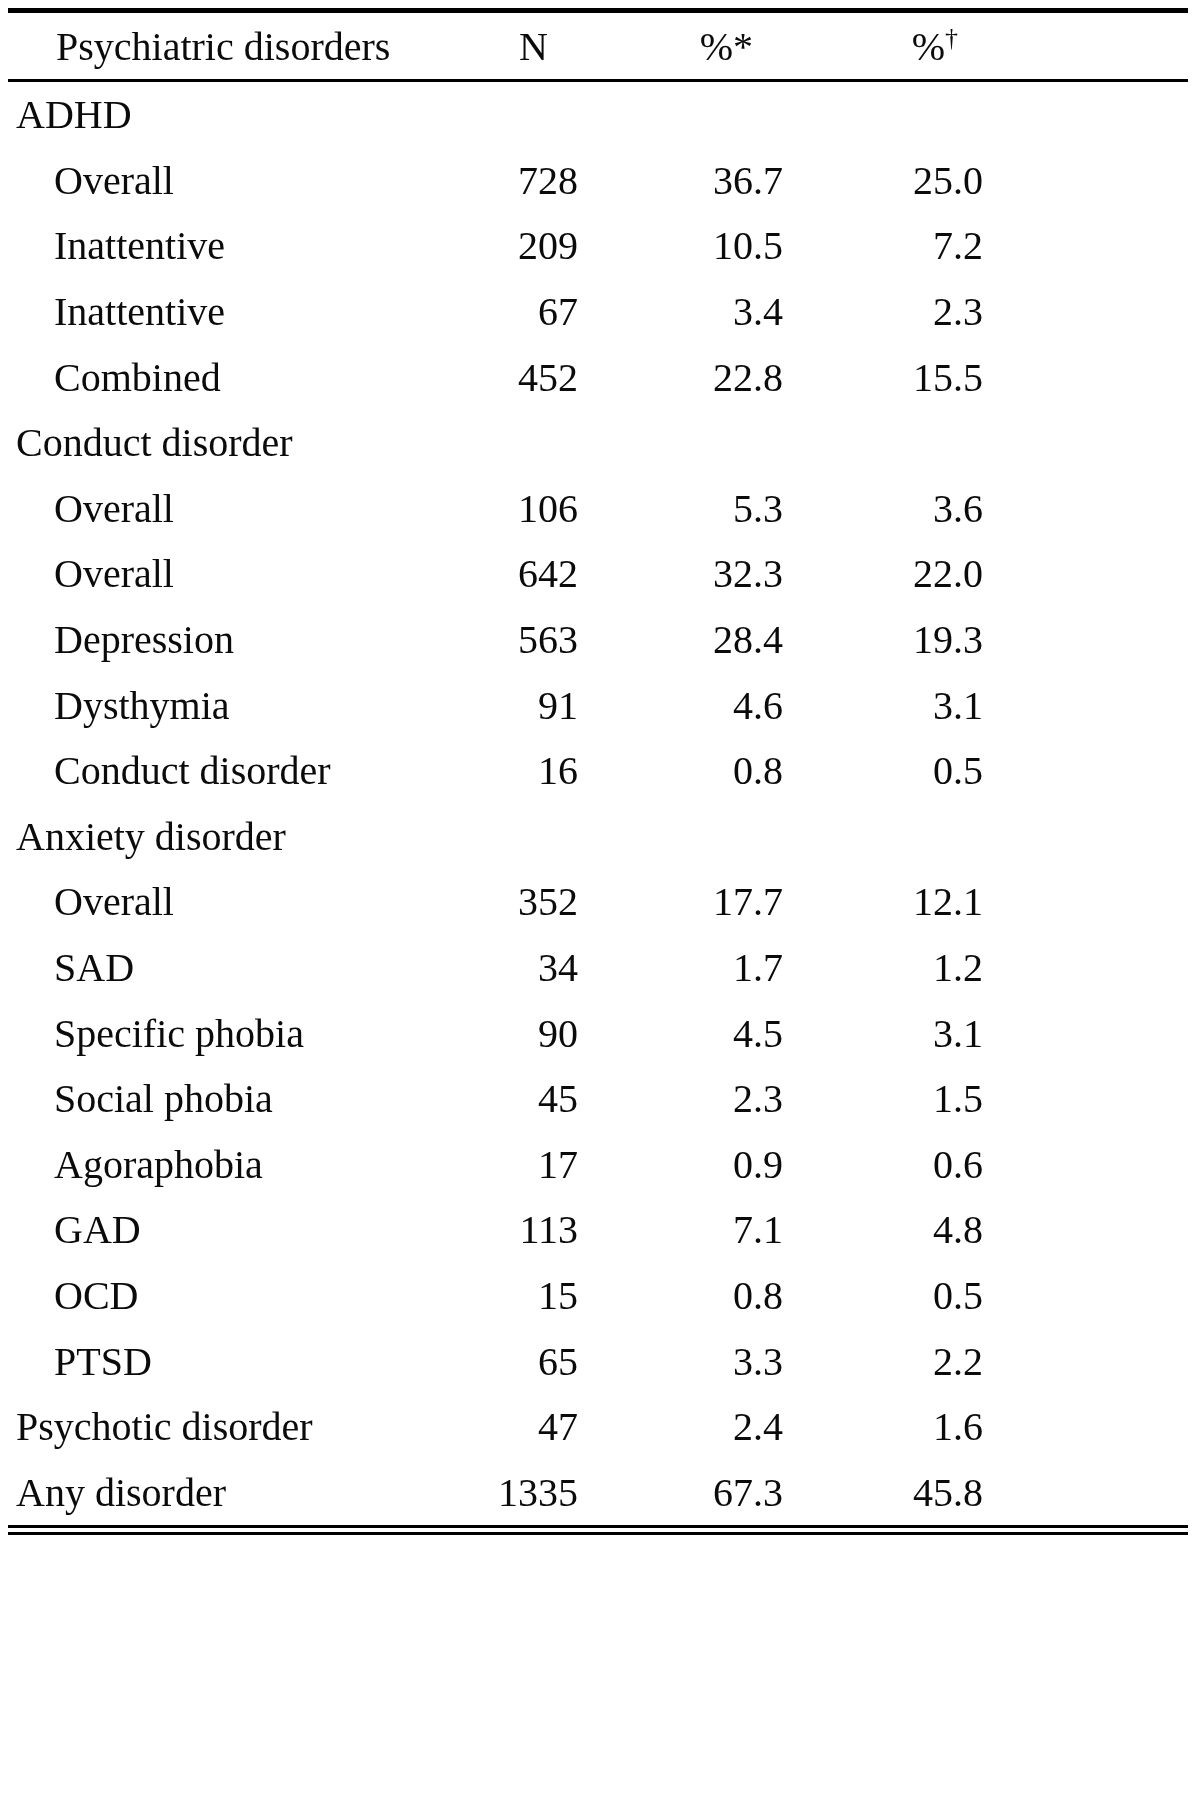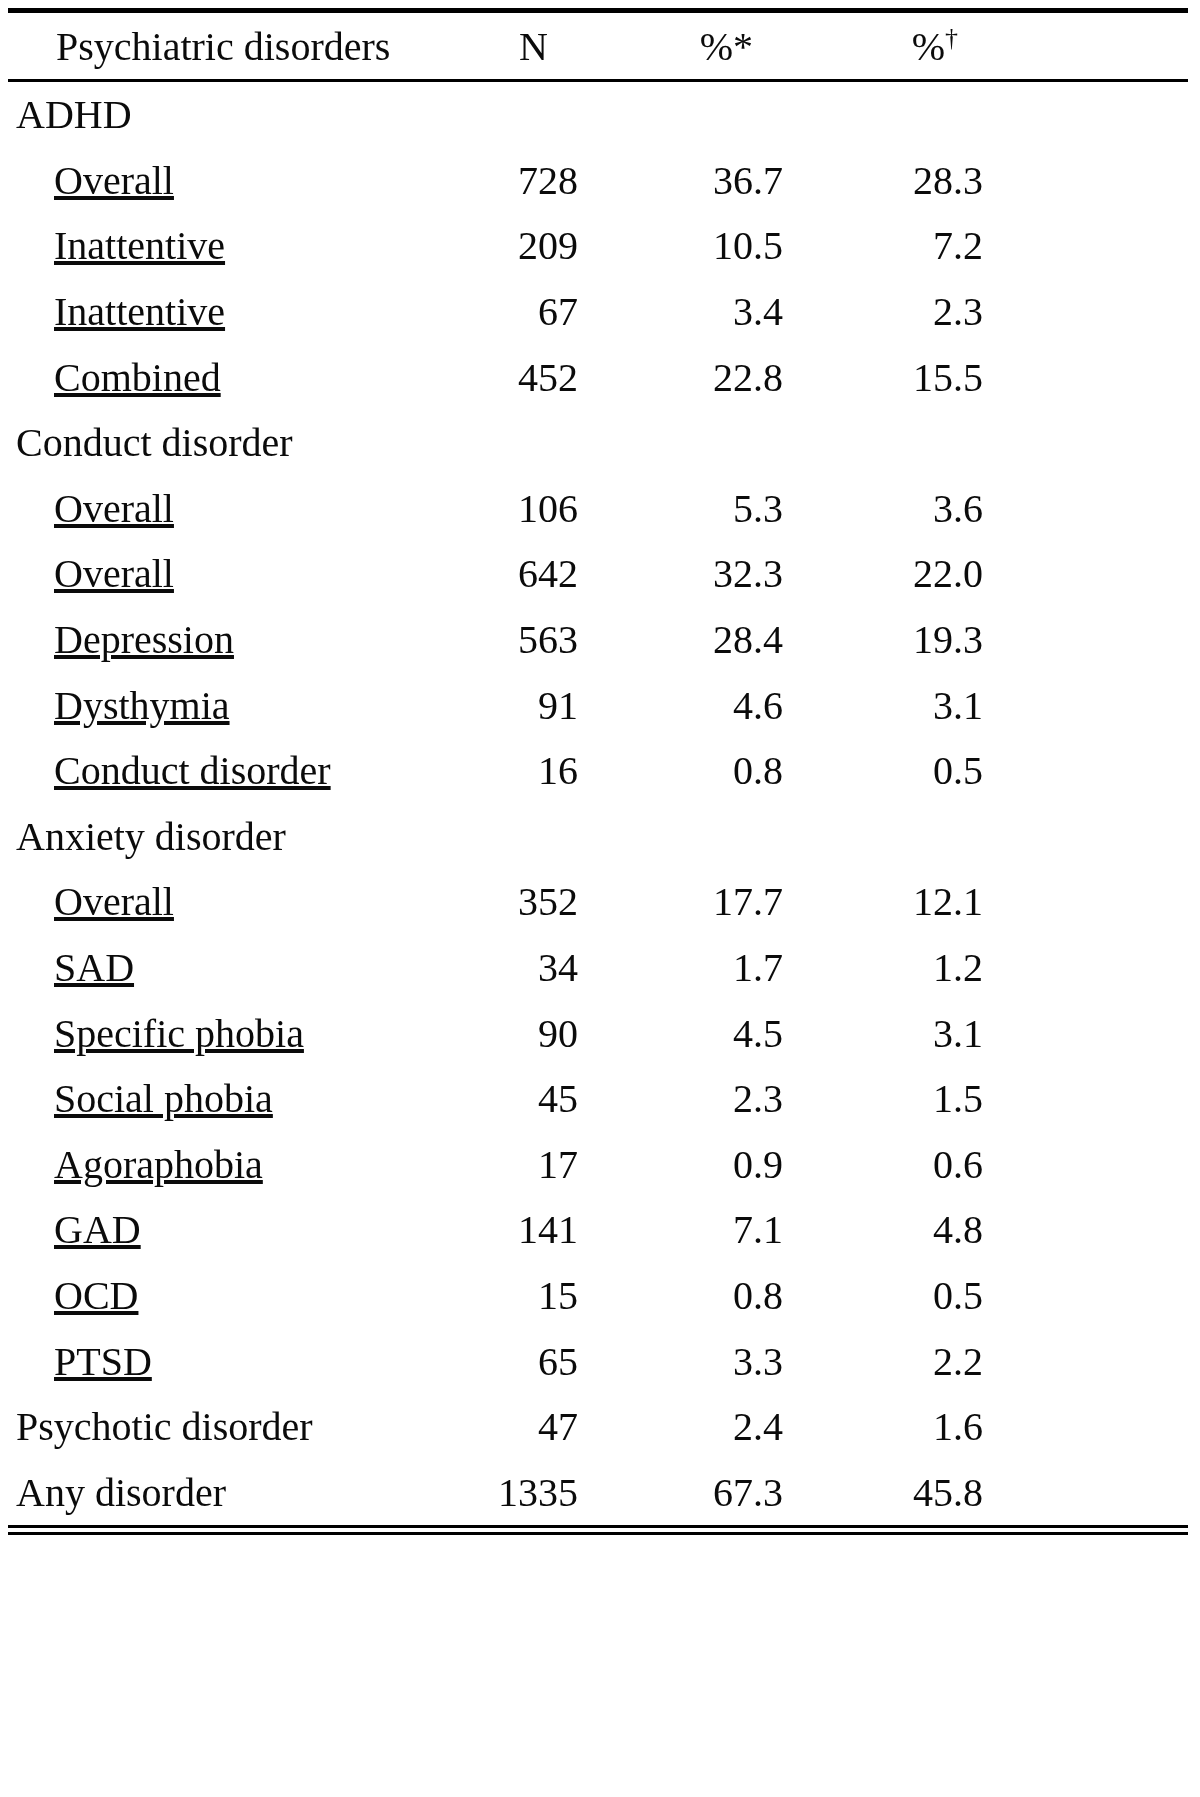--- a/index.html
+++ b/index.html
@@ -33,21 +33,21 @@
     padding: 0;
     white-space: nowrap;
     vertical-align: middle;
     overflow: hidden;
   }
   th { height: 66px; }
   td { height: 65.6px; }
 
   .c1 { text-align: left; padding-left: 8px; }
   th.c1 { padding-left: 48px; }
-  td.c1.indent { padding-left: 46px; text-decoration: underline; }
+  td.c1.indent { padding-left: 46px; }
 
   .num { text-align: right; }
   td.c2 { padding-right: 0; }
   td.c3 { padding-right: 0; }
   td.c4 { padding-right: 205px; }
 
   th.c2 { text-align: right; padding-right: 30px; }
   th.c3 { text-align: right; padding-right: 30px; }
   th.c4 { text-align: right; padding-right: 230px; }
 
@@ -79,21 +79,21 @@
         <tr>
           <td class="c1">ADHD</td>
           <td class="c2 num"></td>
           <td class="c3 num"></td>
           <td class="c4 num"></td>
         </tr>
         <tr>
           <td class="c1 indent">Overall</td>
           <td class="c2 num">728</td>
           <td class="c3 num">36.7</td>
-          <td class="c4 num">28.3</td>
+          <td class="c4 num">25.0</td>
         </tr>
         <tr>
           <td class="c1 indent">Inattentive</td>
           <td class="c2 num">209</td>
           <td class="c3 num">10.5</td>
           <td class="c4 num">7.2</td>
         </tr>
         <tr>
           <td class="c1 indent">Inattentive</td>
           <td class="c2 num">67</td>
@@ -173,21 +173,21 @@
           <td class="c4 num">1.5</td>
         </tr>
         <tr>
           <td class="c1 indent">Agoraphobia</td>
           <td class="c2 num">17</td>
           <td class="c3 num">0.9</td>
           <td class="c4 num">0.6</td>
         </tr>
         <tr>
           <td class="c1 indent">GAD</td>
-          <td class="c2 num">141</td>
+          <td class="c2 num">113</td>
           <td class="c3 num">7.1</td>
           <td class="c4 num">4.8</td>
         </tr>
         <tr>
           <td class="c1 indent">OCD</td>
           <td class="c2 num">15</td>
           <td class="c3 num">0.8</td>
           <td class="c4 num">0.5</td>
         </tr>
         <tr>

